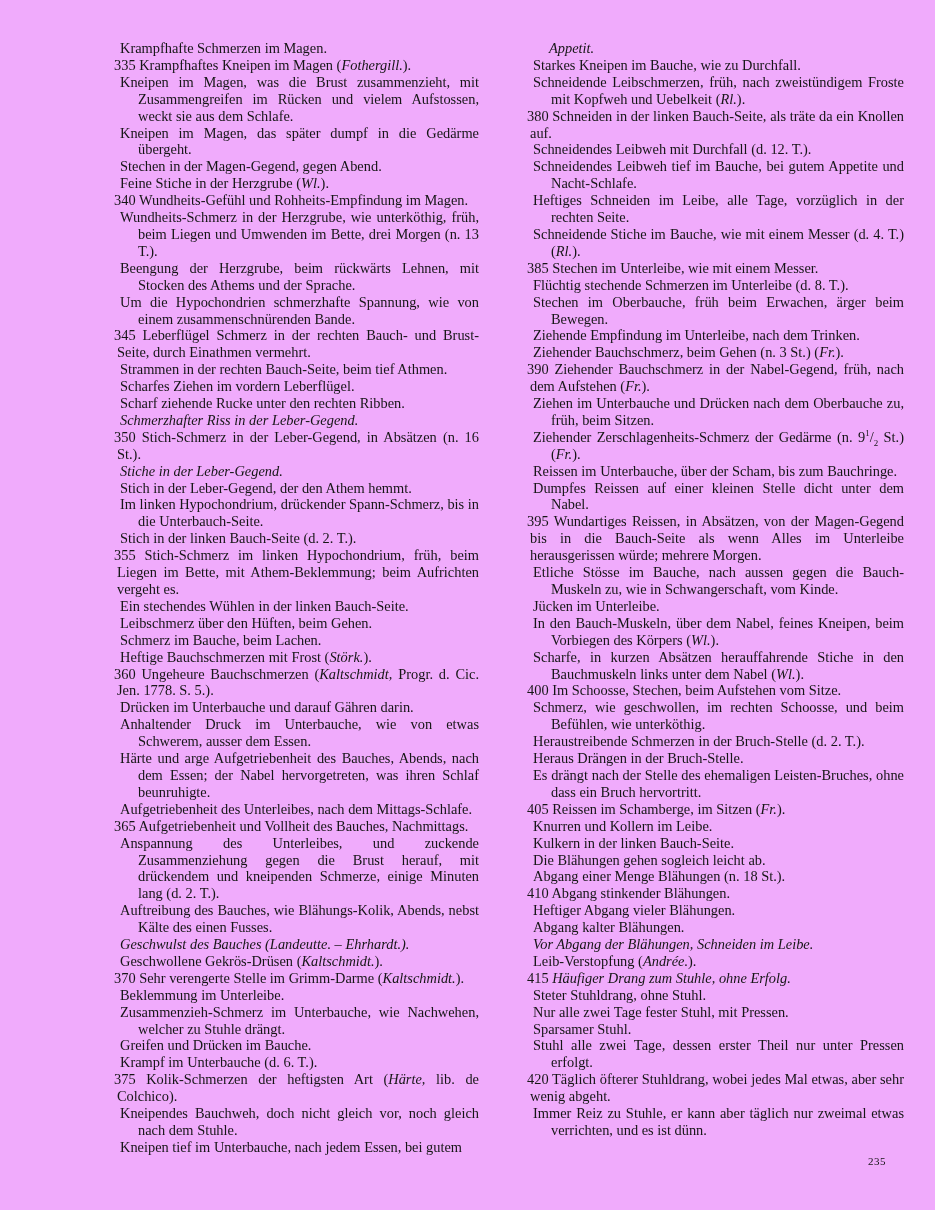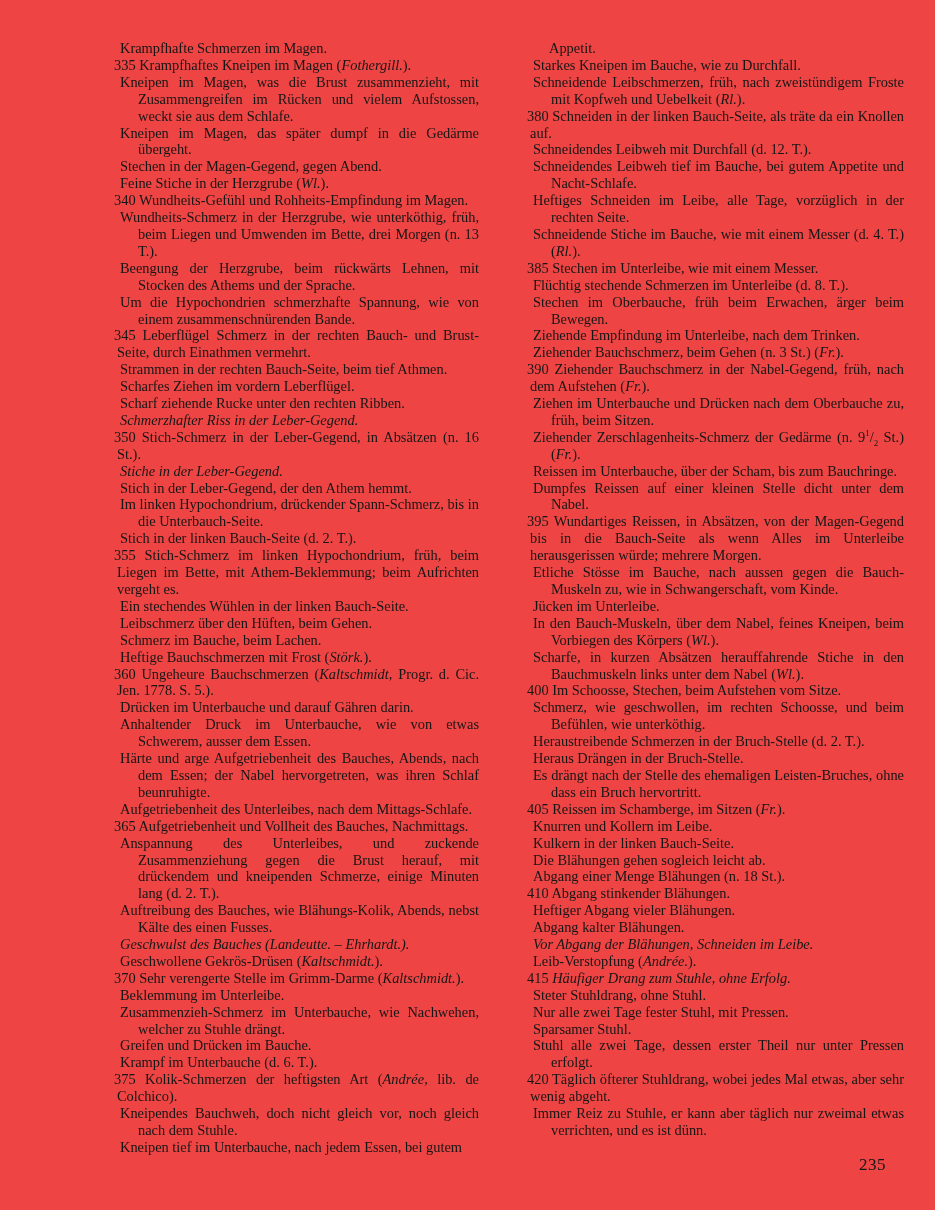--- a/index.html
+++ b/index.html
@@ -11,21 +11,21 @@
     width: 935px;
     height: 1210px;
     position: relative;
     font-family: "Liberation Serif", "DejaVu Serif", serif;
     color: #161616;
     overflow: hidden;
   }
   .page {
     position: absolute;
     inset: 0;
-    background: #ef4444;
+    background: #f0abfc;
   }
   .col {
     position: absolute;
     top: 40px;
     font-size: 14.4px;
     line-height: 16.9px;
     text-align: justify;
   }
   .col-left  { left: 102px; width: 377px; }
   .col-right { left: 515px; width: 389px; }
@@ -35,41 +35,42 @@
     padding-left: 36px;
     text-indent: -18px;
   }
   p.entry.numbered {
     padding-left: 15px;
     text-indent: -15px;
   }
   p.entry.cont {
     padding-left: 34px;
     text-indent: 0;
+    font-style: italic;
   }
   .num {
     font-style: normal;
     margin-left: 12px;
   }
   em { }
   sup {
     font-size: 0.62em;
     vertical-align: super;
     line-height: 0;
   }
   sub {
     font-size: 0.62em;
     vertical-align: sub;
     line-height: 0;
   }
   .page-number {
     position: absolute;
     top: 1155px;
     right: 49px;
-    font-size: 17px;
+    font-size: 11px;
     letter-spacing: 0.5px;
   }
 </style>
 </head>
 <body>
 
 <div class="page">
   <div class="col col-left">
       <p class="entry"><span>Krampfhafte Schmerzen im Magen.</span></p>
       <p class="entry numbered"><span class="num">335</span> <span>Krampfhaftes Kneipen im Magen (</span><em>Fothergill.</em><span>).</span></p>
@@ -104,21 +105,21 @@
       <p class="entry numbered"><span class="num">365</span> <span>Aufgetriebenheit und Vollheit des Bauches, Nachmittags.</span></p>
       <p class="entry"><span>Anspannung des Unterleibes, und zuckende Zusammenziehung gegen die Brust herauf, mit drückendem und kneipenden Schmerze, einige Minuten lang (d. 2. T.).</span></p>
       <p class="entry"><span>Auftreibung des Bauches, wie Blähungs-Kolik, Abends, nebst Kälte des einen Fusses.</span></p>
       <p class="entry"><em>Geschwulst des Bauches (Landeutte. – Ehrhardt.).</em></p>
       <p class="entry"><span>Geschwollene Gekrös-Drüsen (</span><em>Kaltschmidt.</em><span>).</span></p>
       <p class="entry numbered"><span class="num">370</span> <span>Sehr verengerte Stelle im Grimm-Darme (</span><em>Kaltschmidt.</em><span>).</span></p>
       <p class="entry"><span>Beklemmung im Unterleibe.</span></p>
       <p class="entry"><span>Zusammenzieh-Schmerz im Unterbauche, wie Nachwehen, welcher zu Stuhle drängt.</span></p>
       <p class="entry"><span>Greifen und Drücken im Bauche.</span></p>
       <p class="entry"><span>Krampf im Unterbauche (d. 6. T.).</span></p>
-      <p class="entry numbered"><span class="num">375</span> <span>Kolik-Schmerzen der heftigsten Art (</span><em>Andrée,</em><span> lib. de Colchico).</span></p>
+      <p class="entry numbered"><span class="num">375</span> <span>Kolik-Schmerzen der heftigsten Art (</span><em>Härte,</em><span> lib. de Colchico).</span></p>
       <p class="entry"><span>Kneipendes Bauchweh, doch nicht gleich vor, noch gleich nach dem Stuhle.</span></p>
       <p class="entry"><span>Kneipen tief im Unterbauche, nach jedem Essen, bei gutem</span></p>
     </div>
   <div class="col col-right">
       <p class="entry cont"><span>Appetit.</span></p>
       <p class="entry"><span>Starkes Kneipen im Bauche, wie zu Durchfall.</span></p>
       <p class="entry"><span>Schneidende Leibschmerzen, früh, nach zweistündigem Froste mit Kopfweh und Uebelkeit (</span><em>Rl.</em><span>).</span></p>
       <p class="entry numbered"><span class="num">380</span> <span>Schneiden in der linken Bauch-Seite, als träte da ein Knollen auf.</span></p>
       <p class="entry"><span>Schneidendes Leibweh mit Durchfall (d. 12. T.).</span></p>
       <p class="entry"><span>Schneidendes Leibweh tief im Bauche, bei gutem Appetite und Nacht-Schlafe.</span></p>

